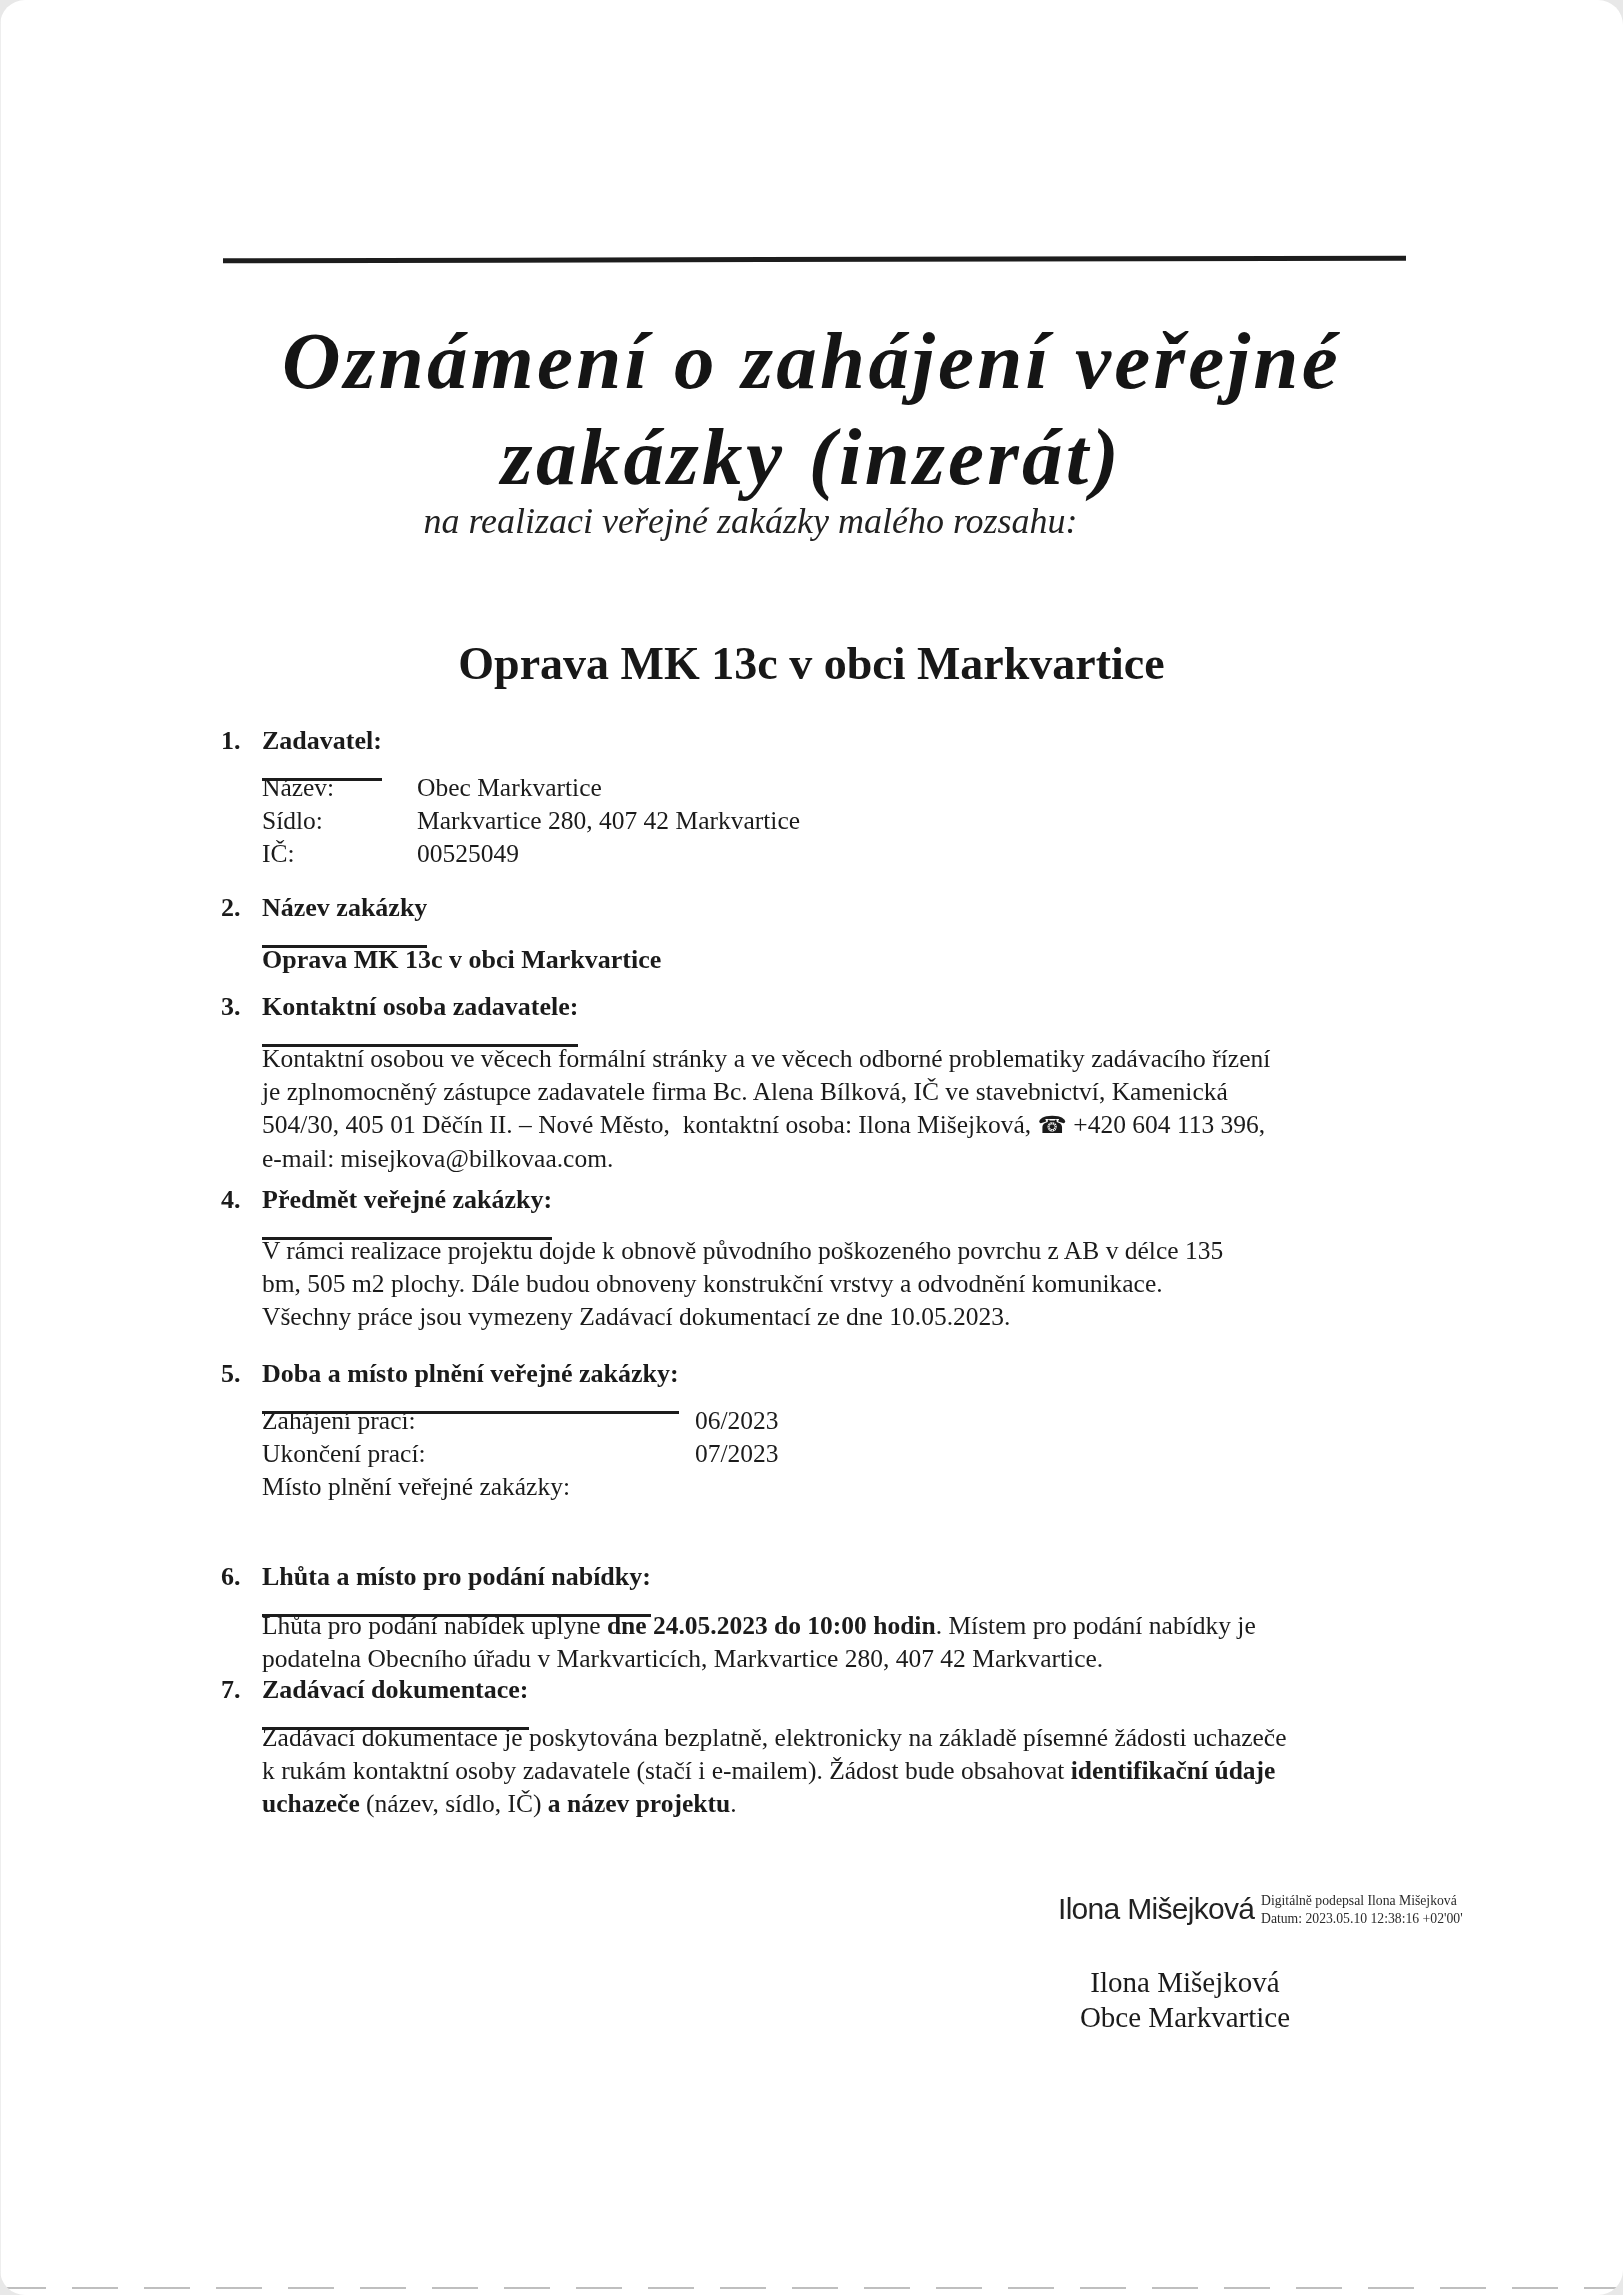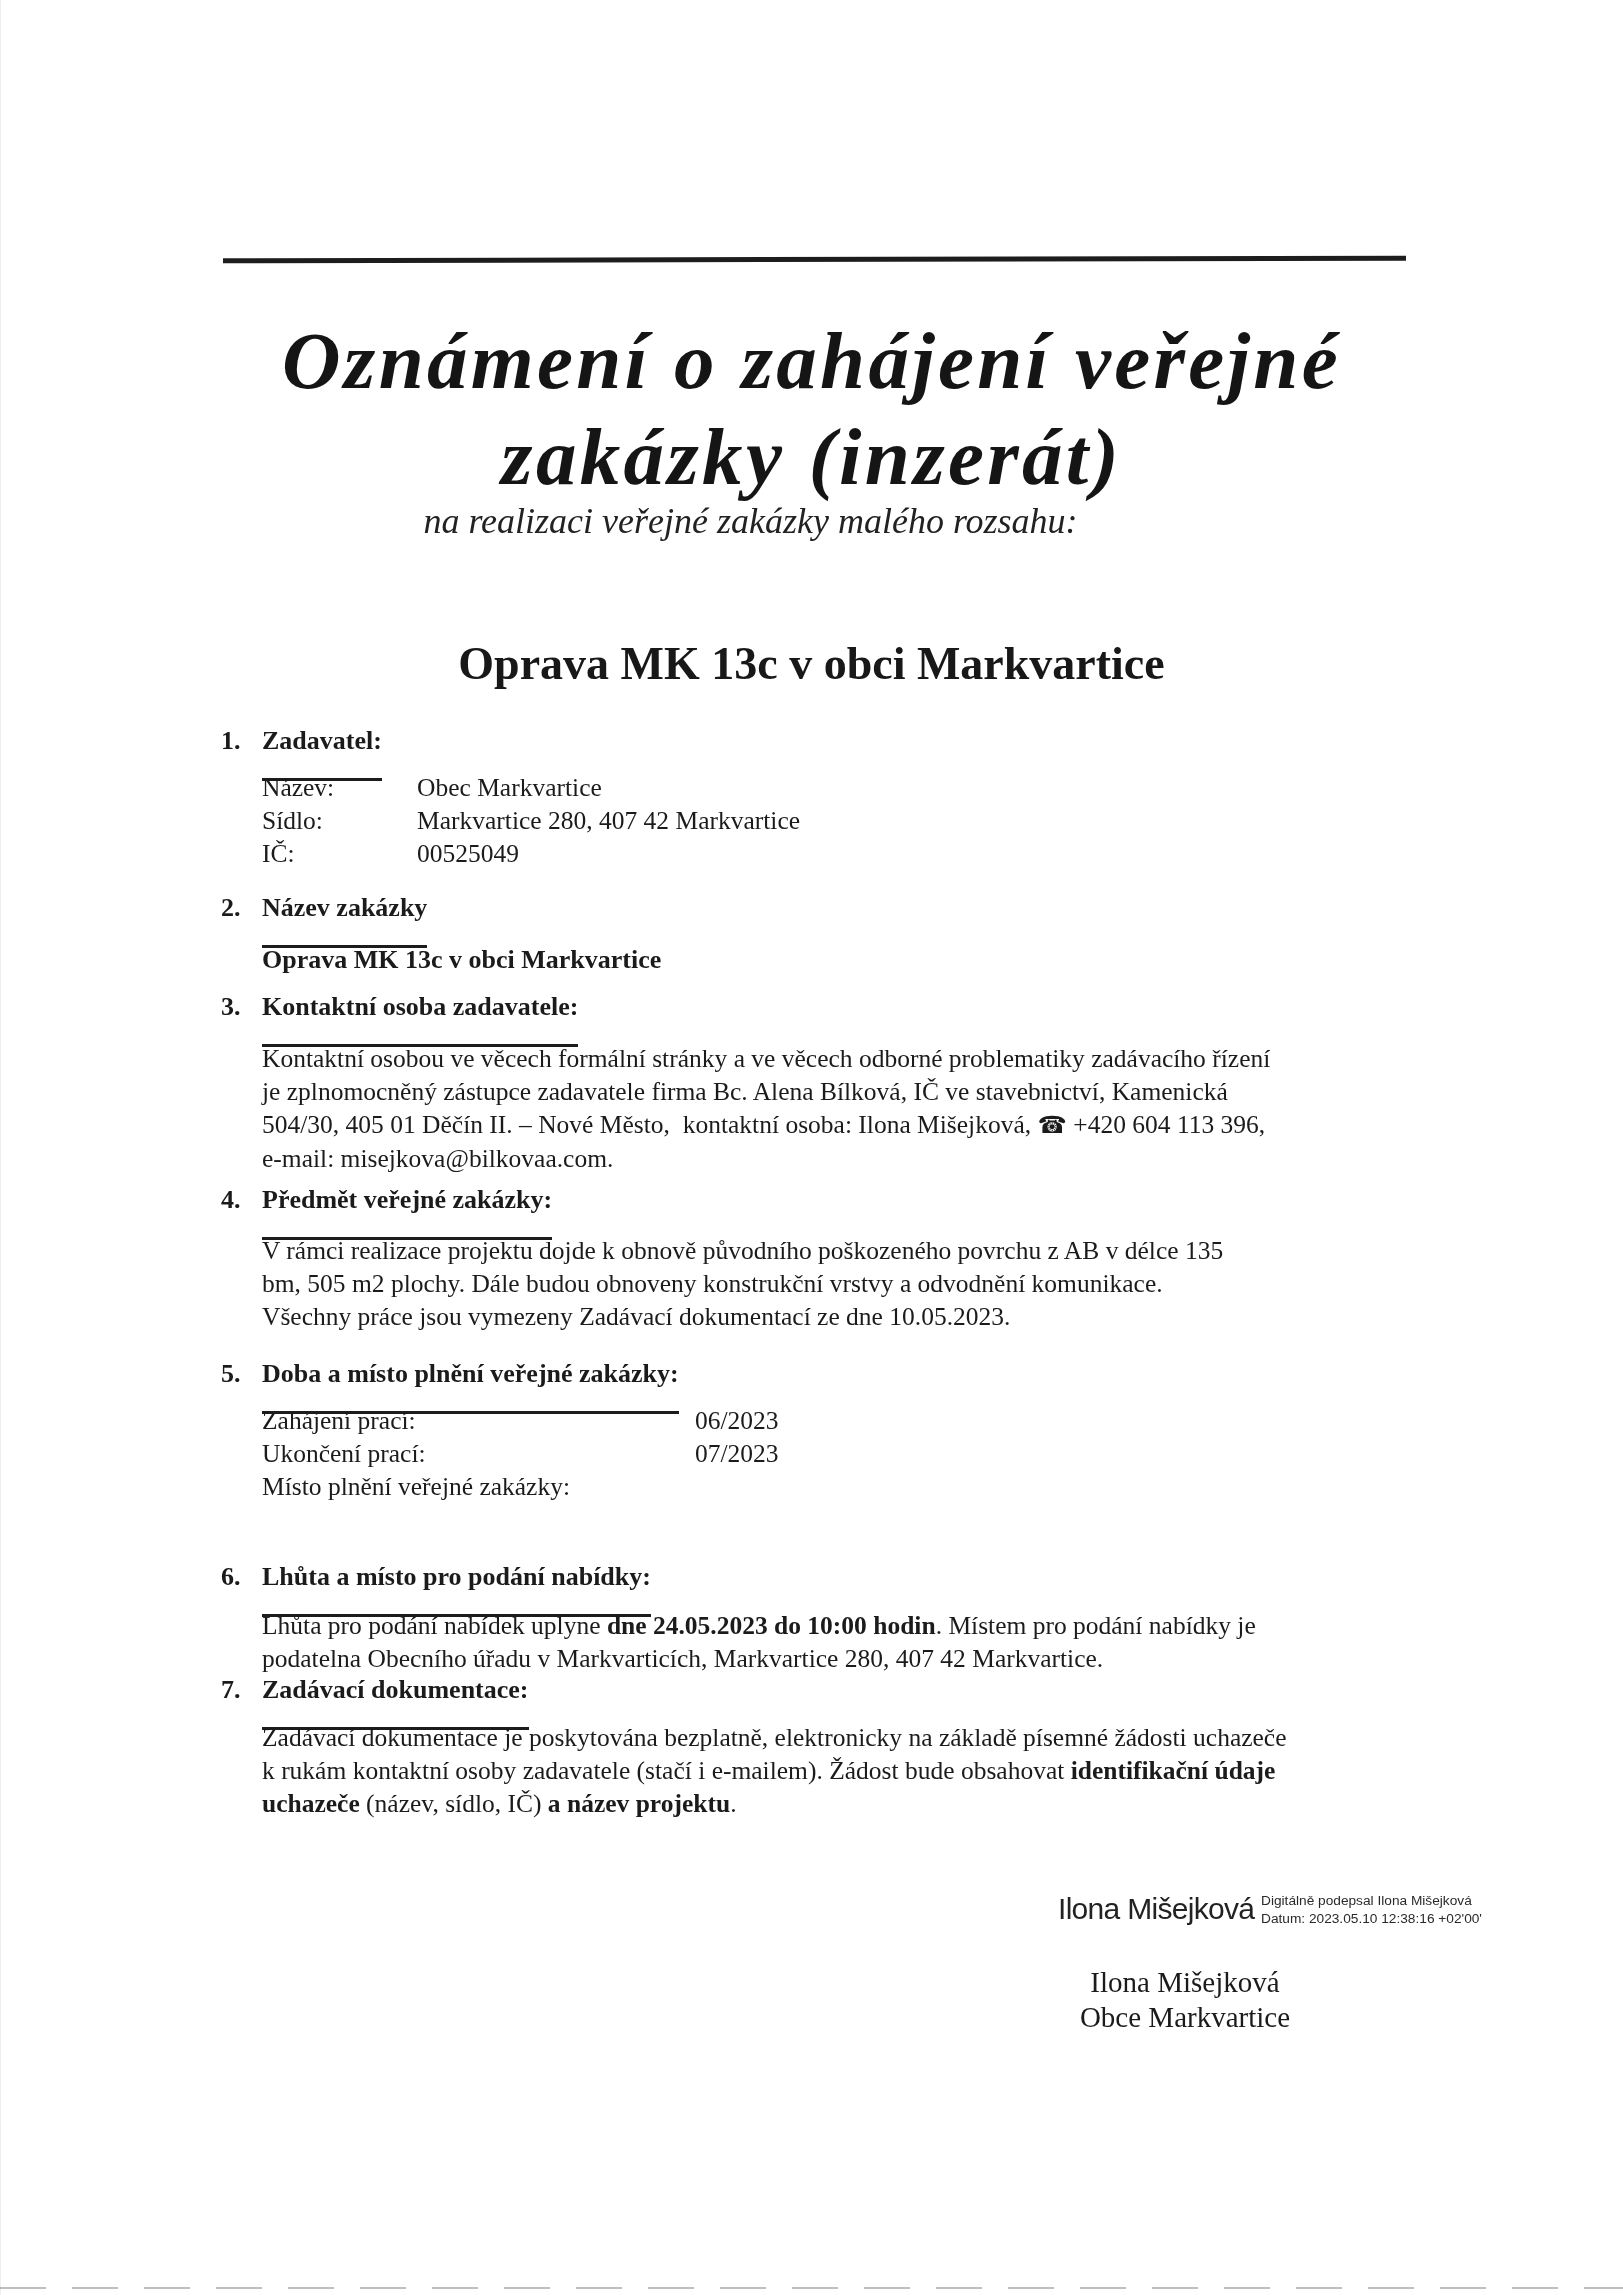--- a/index.html
+++ b/index.html
@@ -3,20 +3,21 @@
 <meta charset="utf-8">
 <style>
   html,body{margin:0;padding:0;background:#e8e8e8;}
   .page{
     position:relative;
     width:1623px;height:2295px;
     background:#ffffff;
     font-family:"Liberation Serif","DejaVu Serif",serif;
     color:#1b1b1b;
     overflow:hidden;
+    border-radius:25px;
   }
   
   .edge-artifact-left{
     position:absolute;left:0;top:0;width:1.3px;height:2295px;
     background:#bdbdbd;opacity:.25;
   }
   .edge-artifact-bottom{
     position:absolute;left:0;top:2287px;width:1623px;height:2px;
     background:repeating-linear-gradient(90deg,#8a8a8a 0 46px,transparent 46px 72px);
     opacity:.55;
@@ -50,21 +51,21 @@
   .kv2-row{display:flex;line-height:33px;white-space:pre;}
   .kv2-label{width:433px;flex:0 0 433px;}
   .phone{font-family:"DejaVu Sans",sans-serif;font-size:23.6px;}
   .sig-digital-name{
     position:absolute;left:1058px;top:1891px;
     font-family:"Liberation Sans","DejaVu Sans",sans-serif;
     font-size:30px;line-height:35px;letter-spacing:-0.7px;color:#222;
   }
   .sig-digital-meta{
     position:absolute;left:1261px;top:1892px;
-    font-family:Liberation Sans, sans-serif;
+    font-family:Liberation Serif, serif;
     font-size:13.7px;line-height:18.3px;color:#2a2a2a;
   }
   .sig-block{
     position:absolute;left:956px;top:1965px;width:458px;
     text-align:center;font-size:29px;line-height:35px;color:#1b1b1b;
   }
 </style>
 </head>
 <body>
 

